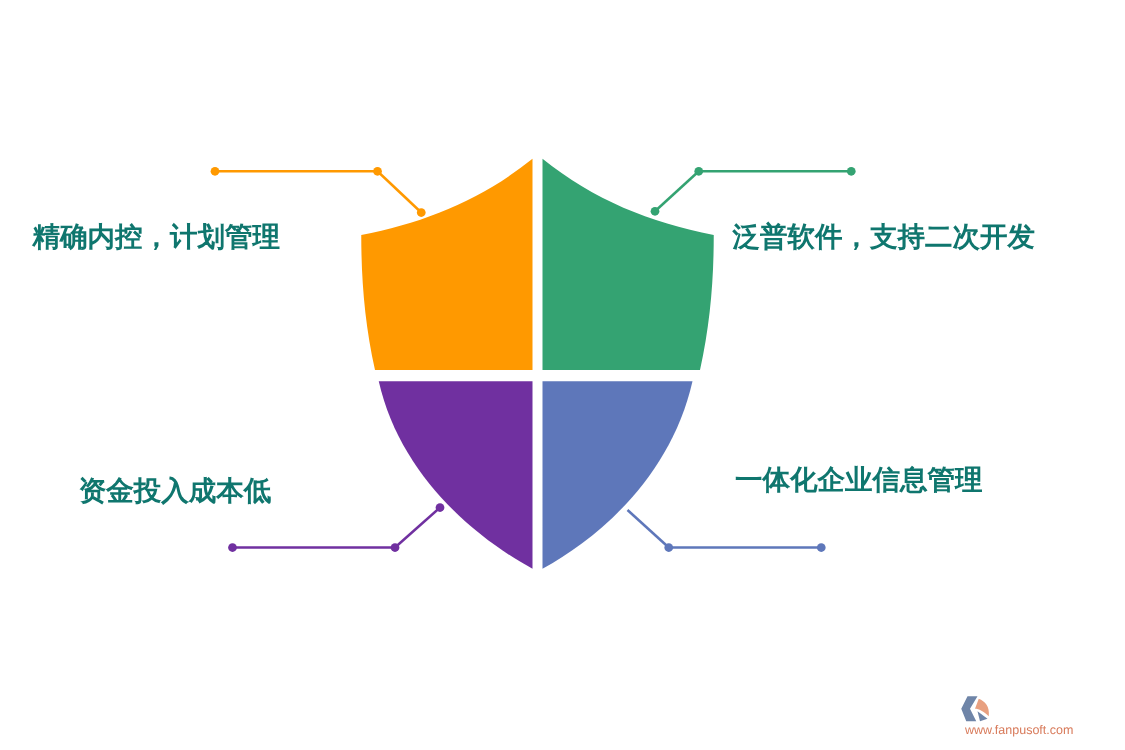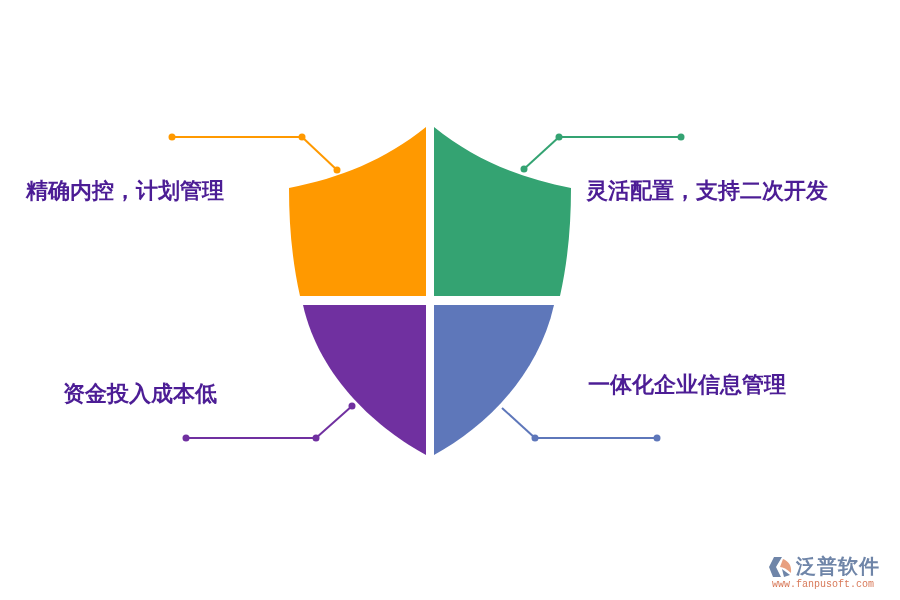--- a/index.html
+++ b/index.html
@@ -1,26 +1,26 @@
 <!DOCTYPE html>
 <html><head>
 <meta charset="utf-8">
 <style>
   html, body { margin: 0; padding: 0; background: #ffffff; }
   body { width: 900px; height: 600px; position: relative; overflow: hidden; font-family: "DejaVu Sans", sans-serif; }
   #diagram { position: absolute; left: 0; top: 0; width: 900px; height: 600px; }
-  .label { position: absolute; font-size: 22px; font-weight: bold; color: #4c1d95; white-space: nowrap; letter-spacing: 0px; line-height: 30px; }
+  .label { position: absolute; font-size: 22px; font-weight: bold; color: #0f766e; white-space: nowrap; letter-spacing: 0px; line-height: 30px; }
   #label-tl { left: 26px; top: 176px; }
   #label-tr { left: 586px; top: 176px; }
   #label-bl { left: 63px; top: 379px; }
   #label-br { left: 588px; top: 370px; }
   .logo { position: absolute; left: 768px; top: 553px; width: 130px; height: 44px; }
   .logo-icon { position: absolute; left: 0; top: 2px; width: 26px; height: 24px; }
   .logo-name { position: absolute; left: 28px; top: 0px; font-size: 20px; color: #6f85a8; font-weight: bold; letter-spacing: 1px; line-height: 26px; }
-  .logo-url { position: absolute; left: 4px; top: 26px; font-size: 10px; color: #d87a5a; font-family: Liberation Mono, monospace; line-height: 12px; }
+  .logo-url { position: absolute; left: 4px; top: 26px; font-size: 10px; color: #d87a5a; font-family: Liberation Sans, sans-serif; line-height: 12px; }
 </style>
 </head>
 <body>
 
 <svg id="diagram" viewBox="0 0 900 600" xmlns="http://www.w3.org/2000/svg">
 
   <path d="M426,127 L426,296 L300,296 C292,260 289,225 289,188 C340,178 385,160 426,127 Z" fill="#FF9900"></path>
 
   <path d="M434,127 C475,160 520,178 571,188 C571,225 568,260 560,296 L434,296 Z" fill="#34A372"></path>
 
@@ -54,25 +54,24 @@
 
   <g stroke="#5E77BA" fill="#5E77BA" stroke-width="2">
     <line x1="502" y1="408" x2="535" y2="438"></line>
     <line x1="535" y1="438" x2="657" y2="438"></line>
     <circle cx="535" cy="438" r="3.5" stroke="none"></circle>
     <circle cx="657" cy="438" r="3.5" stroke="none"></circle>
   </g>
 </svg>
 
 <div id="label-tl" class="label">精确内控，计划管理</div>
-<div id="label-tr" class="label">灵活配置，支持二次开发</div>
+<div id="label-tr" class="label">泛普软件，支持二次开发</div>
 <div id="label-bl" class="label">资金投入成本低</div>
 <div id="label-br" class="label">一体化企业信息管理</div>
 
 <div class="logo">
   <svg class="logo-icon" viewBox="0 0 26 24" xmlns="http://www.w3.org/2000/svg">
     <path d="M6,2 L14,2 L8,12 L13,22 L5,22 L1,12 Z" fill="#6f85a8"></path>
     <path d="M15,4 C20,6 24,10 23,18 C19,14 15,12 12,12 Z" fill="#e8a080"></path>
     <path d="M14,14 L22,20 L16,22 Z" fill="#6f85a8"></path>
   </svg>
-  <div class="logo-name">泛普软件</div>
   <div class="logo-url">www.fanpusoft.com</div>
 </div>
 
 </body></html>

